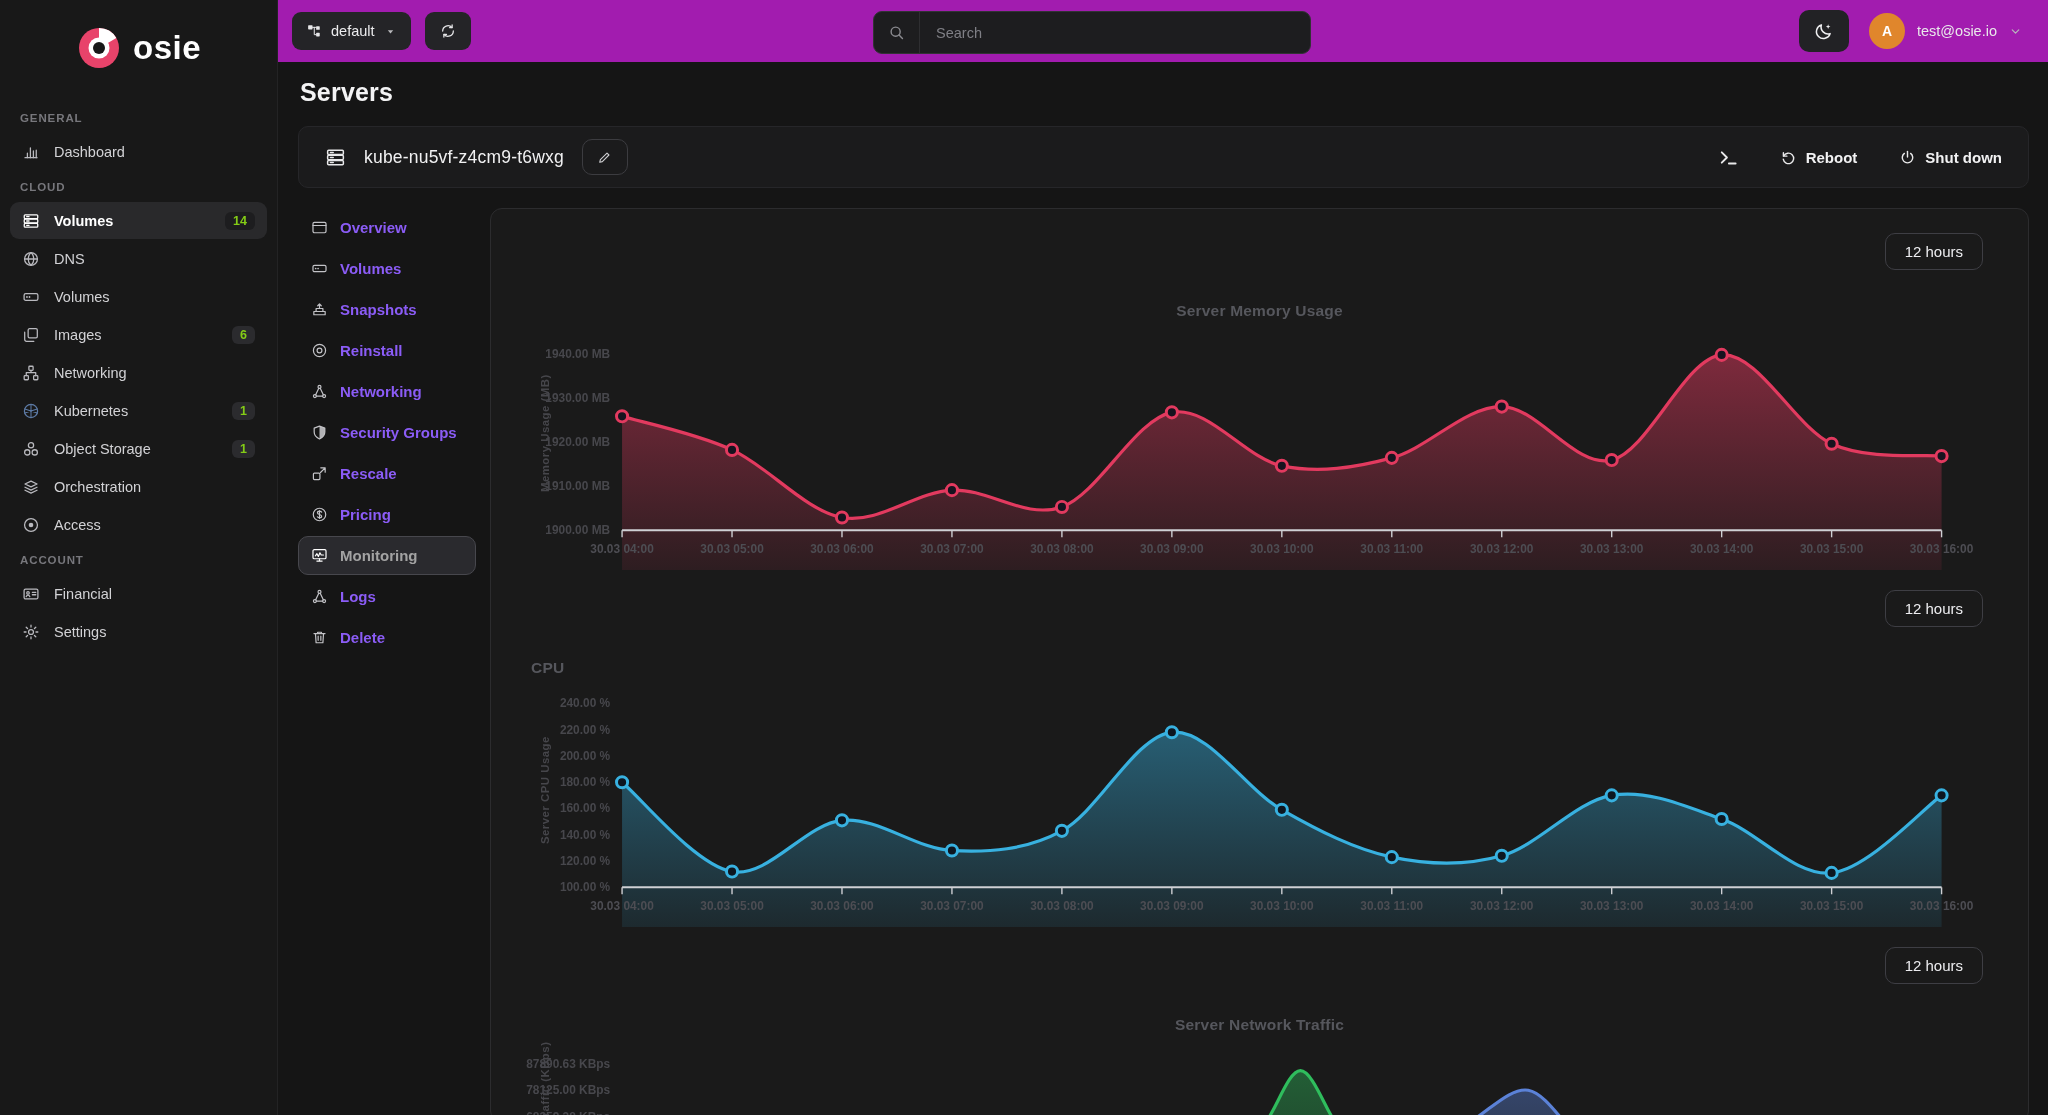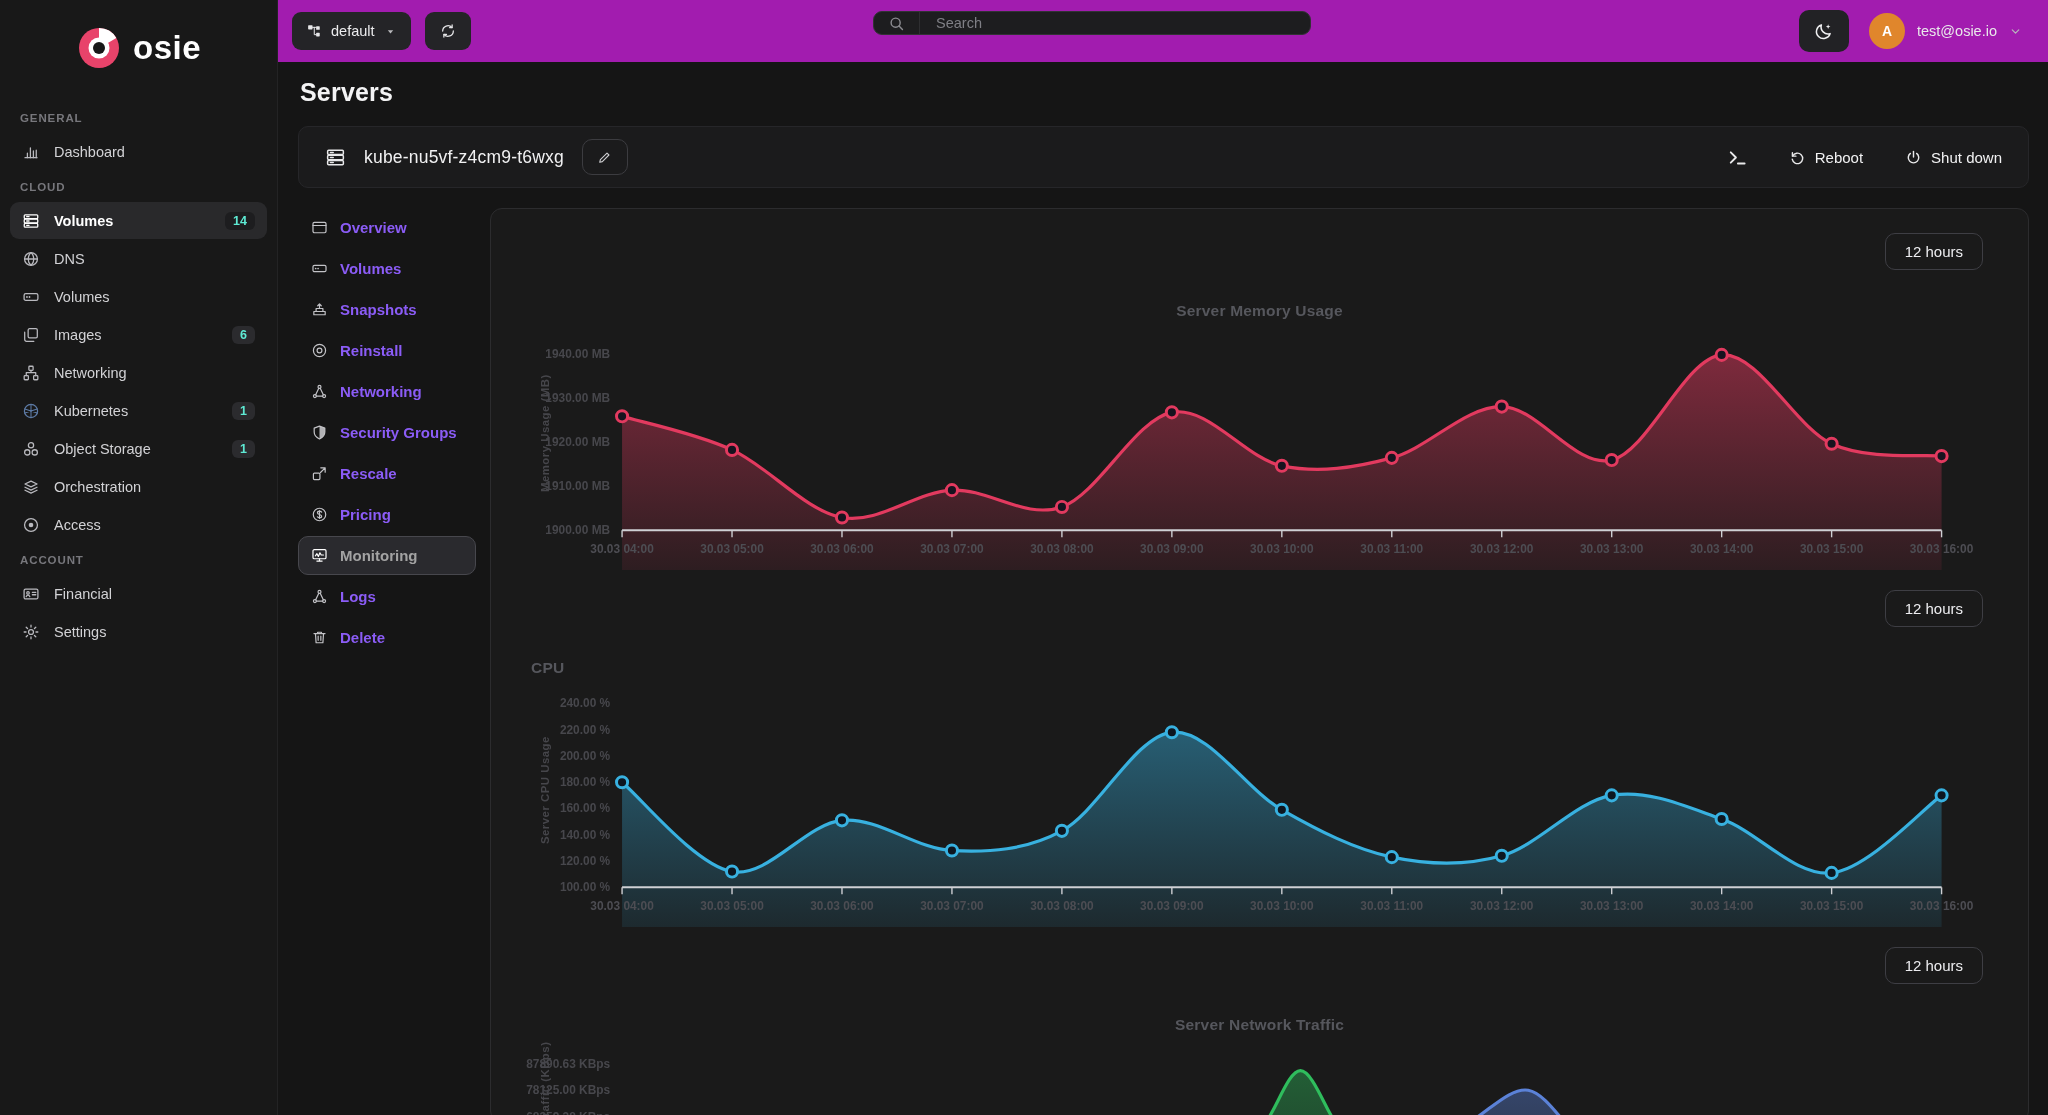--- a/index.html
+++ b/index.html
@@ -11,53 +11,53 @@
   .sidebar { width:278px; flex-shrink:0; background:#181818; border-right:1px solid #232324; display:flex; flex-direction:column; }
   .logo-row { height:96px; display:flex; align-items:center; padding-left:76px; gap:11px; }
   .logo-text { font-size:33px; font-weight:700; color:#ffffff; letter-spacing:.5px; }
   .nav { padding:6px 10px 0; }
   .nav-label { font-size:11.5px; font-weight:700; letter-spacing:.9px; color:#77777c; padding:10px 10px 9px; }
   .nav-item { height:37px; border-radius:9px; display:flex; align-items:center; gap:14px; padding:0 12px; color:#d2d2d5; font-size:14.5px; font-weight:500; cursor:pointer; margin-bottom:1px; }
   .nav-item .nicon { width:18px; height:18px; color:#b9b9be; display:flex; }
   .nav-item.active { background:#29292b; color:#ffffff; font-weight:700; }
   .nav-item.active .nicon { color:#ffffff; }
   .nav-item .nlabel { flex:1; }
-  .badge { font-size:12.5px; font-weight:700; color:#5eead4; background:#2b2b2e; border-radius:6px; padding:2px 8px; }
+  .badge { font-size:12.5px; font-weight:700; color:#84cc16; background:#2b2b2e; border-radius:6px; padding:2px 8px; }
   .nav-item.active .badge { background:#1d1d1f; }
 
   
   .main { flex:1; display:flex; flex-direction:column; min-width:0; }
   .topbar { height:62px; background:#a21caf; display:flex; align-items:center; padding:0 26px 0 14px; position:relative; flex-shrink:0; }
   .proj-btn { display:flex; align-items:center; gap:9px; background:#242427; border-radius:9px; height:38px; padding:0 14px; font-size:14.5px; color:#ececee; cursor:pointer; }
   .proj-btn .picon { width:16px; height:16px; color:#e8e8ea; display:flex; }
   .caret { width:13px; height:13px; color:#b8b8bc; display:flex; }
   .icon-btn { background:#242427; border-radius:9px; height:38px; width:46px; display:flex; align-items:center; justify-content:center; margin-left:14px; color:#e4e4e6; cursor:pointer; }
   .icon-btn .bicon { width:18px; height:18px; display:flex; }
-  .search { position:absolute; left:595px; top:11px; width:438px; height:24px; background:#1d1d1f; border:1px solid #323235; border-radius:9px; display:flex; align-items:center; }
+  .search { position:absolute; left:595px; top:11px; width:438px; height:43px; background:#1d1d1f; border:1px solid #323235; border-radius:9px; display:flex; align-items:center; }
   .search .s-ic { width:46px; display:flex; align-items:center; justify-content:center; color:#8b8b90; border-right:1px solid #2e2e31; height:100%; }
   .search .s-ic span { width:17px; height:17px; display:flex; }
   .search input { flex:1; background:transparent; border:none; outline:none; color:#d8d8da; font-size:14.5px; padding:0 16px; font-family:inherit; }
   .search input::placeholder { color:#7f7f85; }
   .top-right { margin-left:auto; display:flex; align-items:center; gap:20px; }
   .moon-btn { background:#222225; border-radius:10px; width:50px; height:42px; display:flex; align-items:center; justify-content:center; color:#f0f0f2; cursor:pointer; }
   .moon-btn span { width:21px; height:21px; display:flex; }
   .user-chip { display:flex; align-items:center; gap:12px; cursor:pointer; }
   .avatar { width:36px; height:36px; border-radius:50%; background:#e0862c; color:#fff; font-weight:700; font-size:14px; display:flex; align-items:center; justify-content:center; }
   .user-email { font-size:14.5px; color:#e9e9eb; }
 
   
   .content { flex:1; padding:14px 19px 0 20px; background:#151515; overflow:hidden; }
   h1.page-title { font-size:25px; font-weight:700; color:#f3f3f4; margin:2px 0 19px 2px; letter-spacing:.2px; }
   .server-card { height:62px; border-radius:10px; background:#1b1b1c; border:1px solid #262629; display:flex; align-items:center; padding:0 26px; }
   .server-card .sicon { width:21px; height:21px; color:#e9e9ea; display:flex; margin-right:18px; }
   .server-name { font-size:17.5px; color:#f1f1f2; font-weight:500; letter-spacing:.2px; }
   .edit-btn { margin-left:18px; width:46px; height:36px; border:1px solid #3c3c40; border-radius:10px; background:transparent; color:#cfcfd2; display:flex; align-items:center; justify-content:center; cursor:pointer; }
   .edit-btn span { width:15px; height:15px; display:flex; }
   .card-actions { margin-left:auto; display:flex; align-items:center; gap:42px; }
-  .action { display:flex; align-items:center; gap:9px; color:#f2f2f3; font-size:15px; font-weight:400; cursor:pointer; }
+  .action { display:flex; align-items:center; gap:9px; color:#f2f2f3; font-size:15px; font-weight:700; cursor:pointer; }
   .action .aicon { width:17px; height:17px; display:flex; color:#e9e9ea; }
   .action.term .aicon { width:19px; height:19px; }
 
   .workspace { display:flex; margin-top:20px; align-items:flex-start; }
   .tabs { width:178px; flex-shrink:0; margin-right:14px; }
   .tab { height:39px; display:flex; align-items:center; gap:12px; padding:0 12px; border-radius:10px; color:#8b5cf6; font-size:15px; font-weight:700; cursor:pointer; margin-bottom:2px; border:1px solid transparent; }
   .tab .ticon { width:17px; height:17px; color:#c3c3c7; display:flex; }
   .tab.active { background:#2a2a2e; border-color:#47474d; color:#a3a3a3; font-weight:700; }
   .tab.active .ticon { color:#fff; }
 

